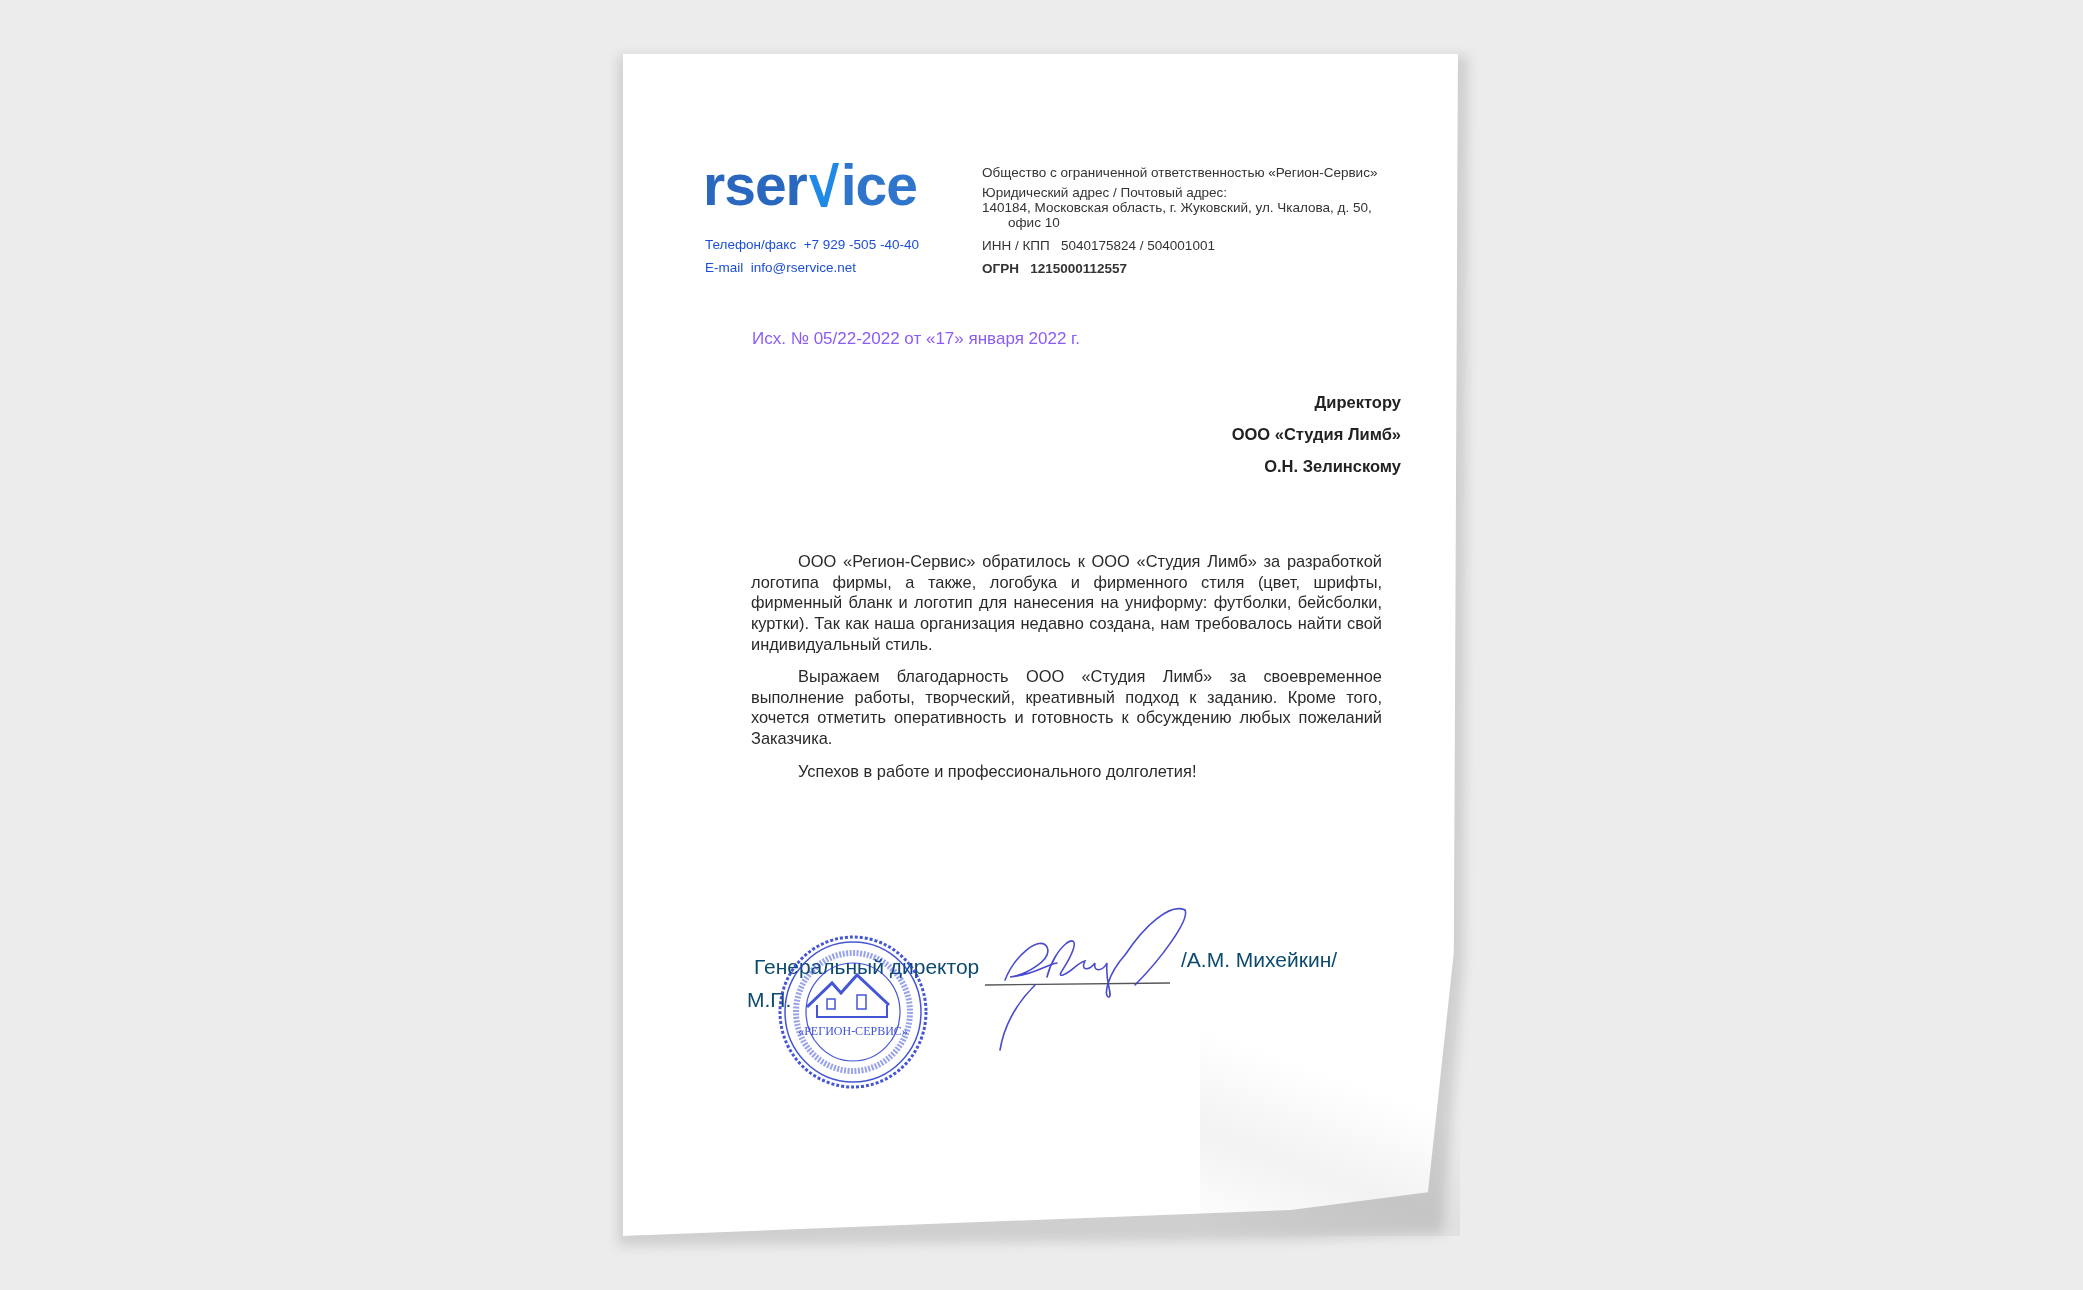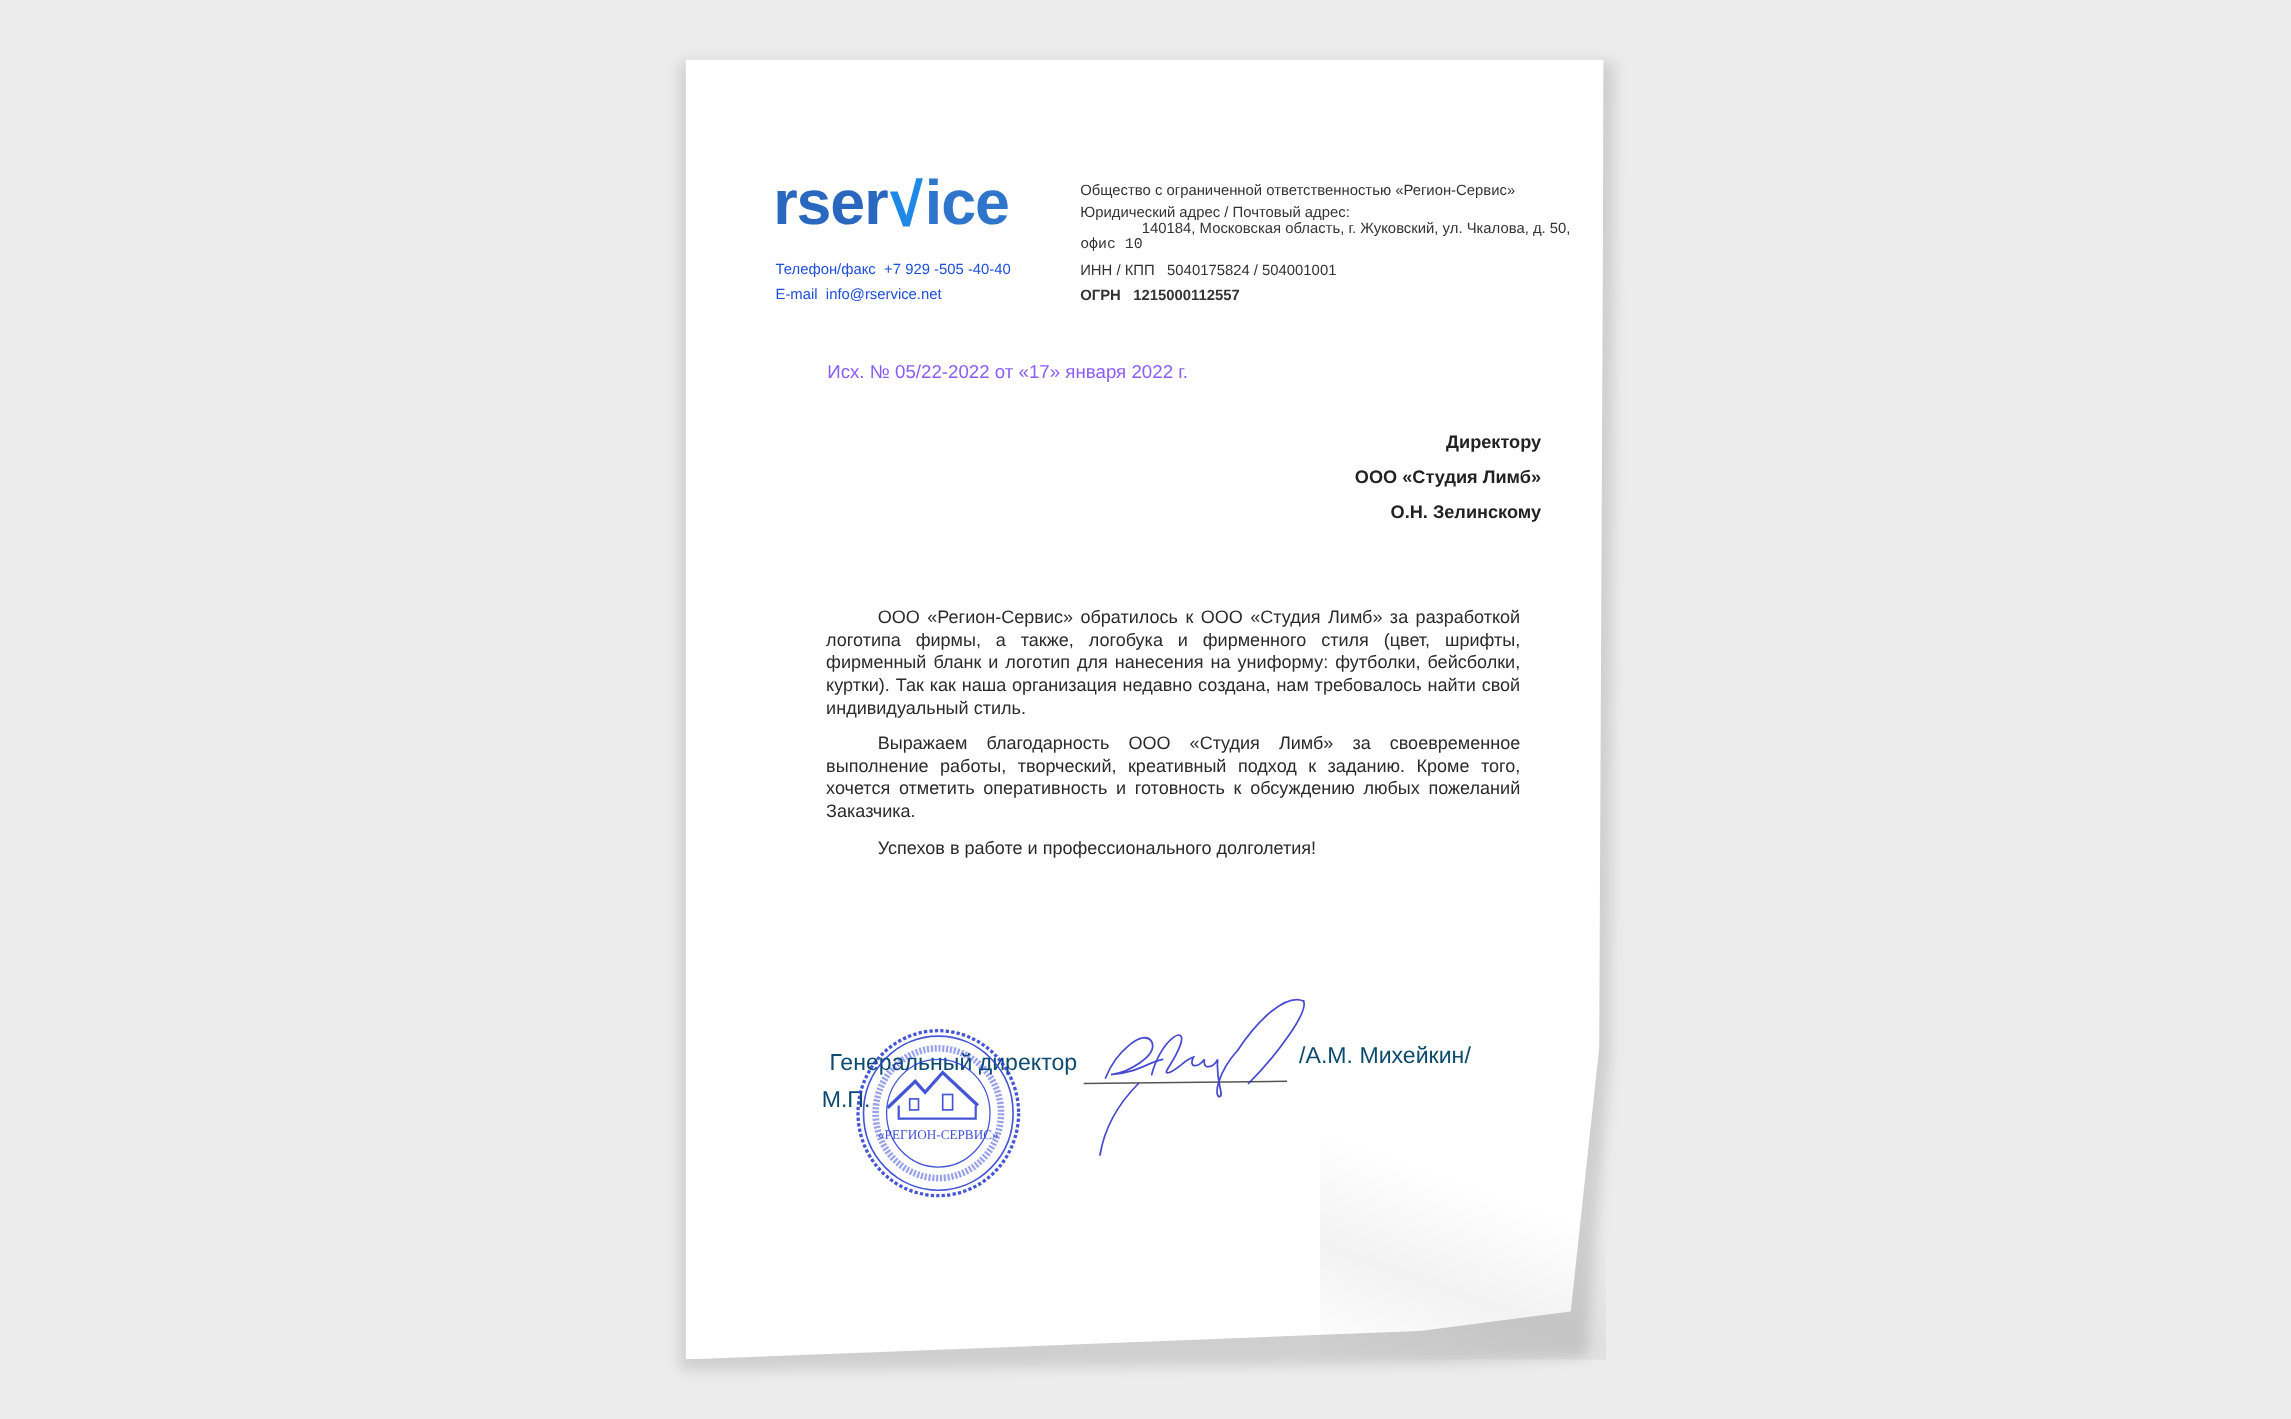--- a/index.html
+++ b/index.html
@@ -70,22 +70,22 @@
 
 <div class="abs contact" style="left:705px; top:237px;">
   <span>Телефон/факс</span>&nbsp;&nbsp;<span>+7 929 -505 -40-40</span>
 </div>
 <div class="abs contact" style="left:705px; top:260px;">
   <span>E-mail</span>&nbsp;&nbsp;<span>info@rservice.net</span>
 </div>
 
 <div class="abs org" style="left:982px; top:165px;">Общество с ограниченной ответственностью «Регион-Сервис»</div>
 <div class="abs org" style="left:982px; top:185px;">Юридический адрес / Почтовый адрес:</div>
-<div class="abs org" style="left:1038px; top:200px;">140184, Московская область, г. Жуковский, ул. Чкалова, д. 50,</div>
-<div class="abs org" style="left:982px; top:215px;font-family:Liberation Mono, monospace;">офис 10</div>
+<div class="abs org" style="left:982px; top:200px;">140184, Московская область, г. Жуковский, ул. Чкалова, д. 50,</div>
+<div class="abs org" style="left:1008px; top:215px;">офис 10</div>
 <div class="abs org" style="left:982px; top:238px;">
   <span>ИНН / КПП</span>&nbsp;&nbsp;&nbsp;<span>5040175824 / 504001001</span>
 </div>
 <div class="abs org" style="left:982px; top:261px;font-weight:bold;">
   <span>ОГРН</span>&nbsp;&nbsp;&nbsp;<span>1215000112557</span>
 </div>
 
 <div class="abs ref">Исх. № 05/22-2022 от «17» января 2022 г.</div>
 
 <div class="abs recipient" style="top:393px;">Директору</div>

